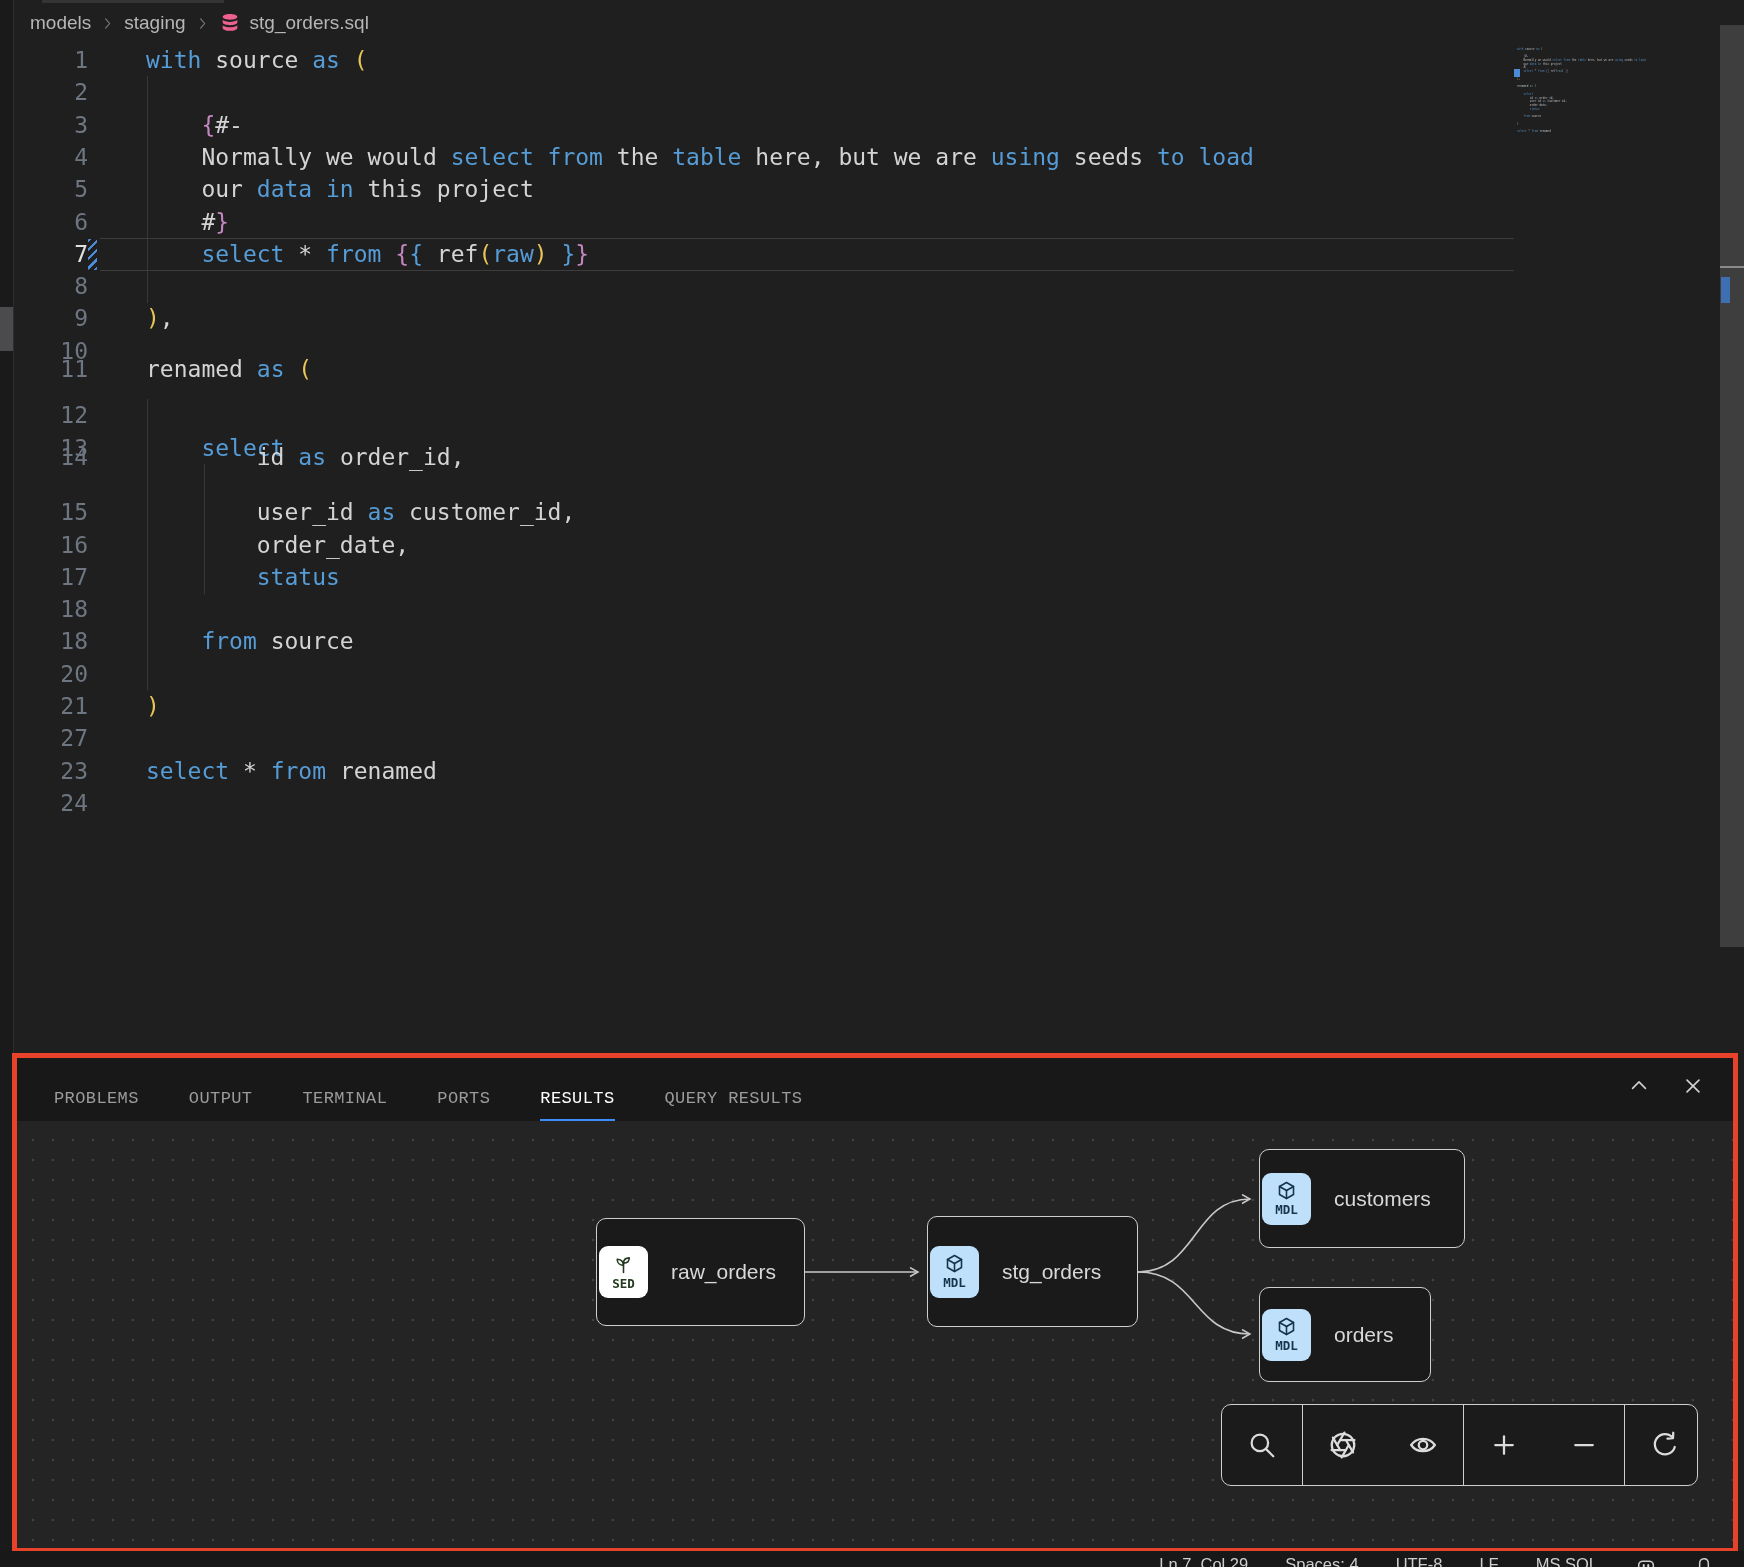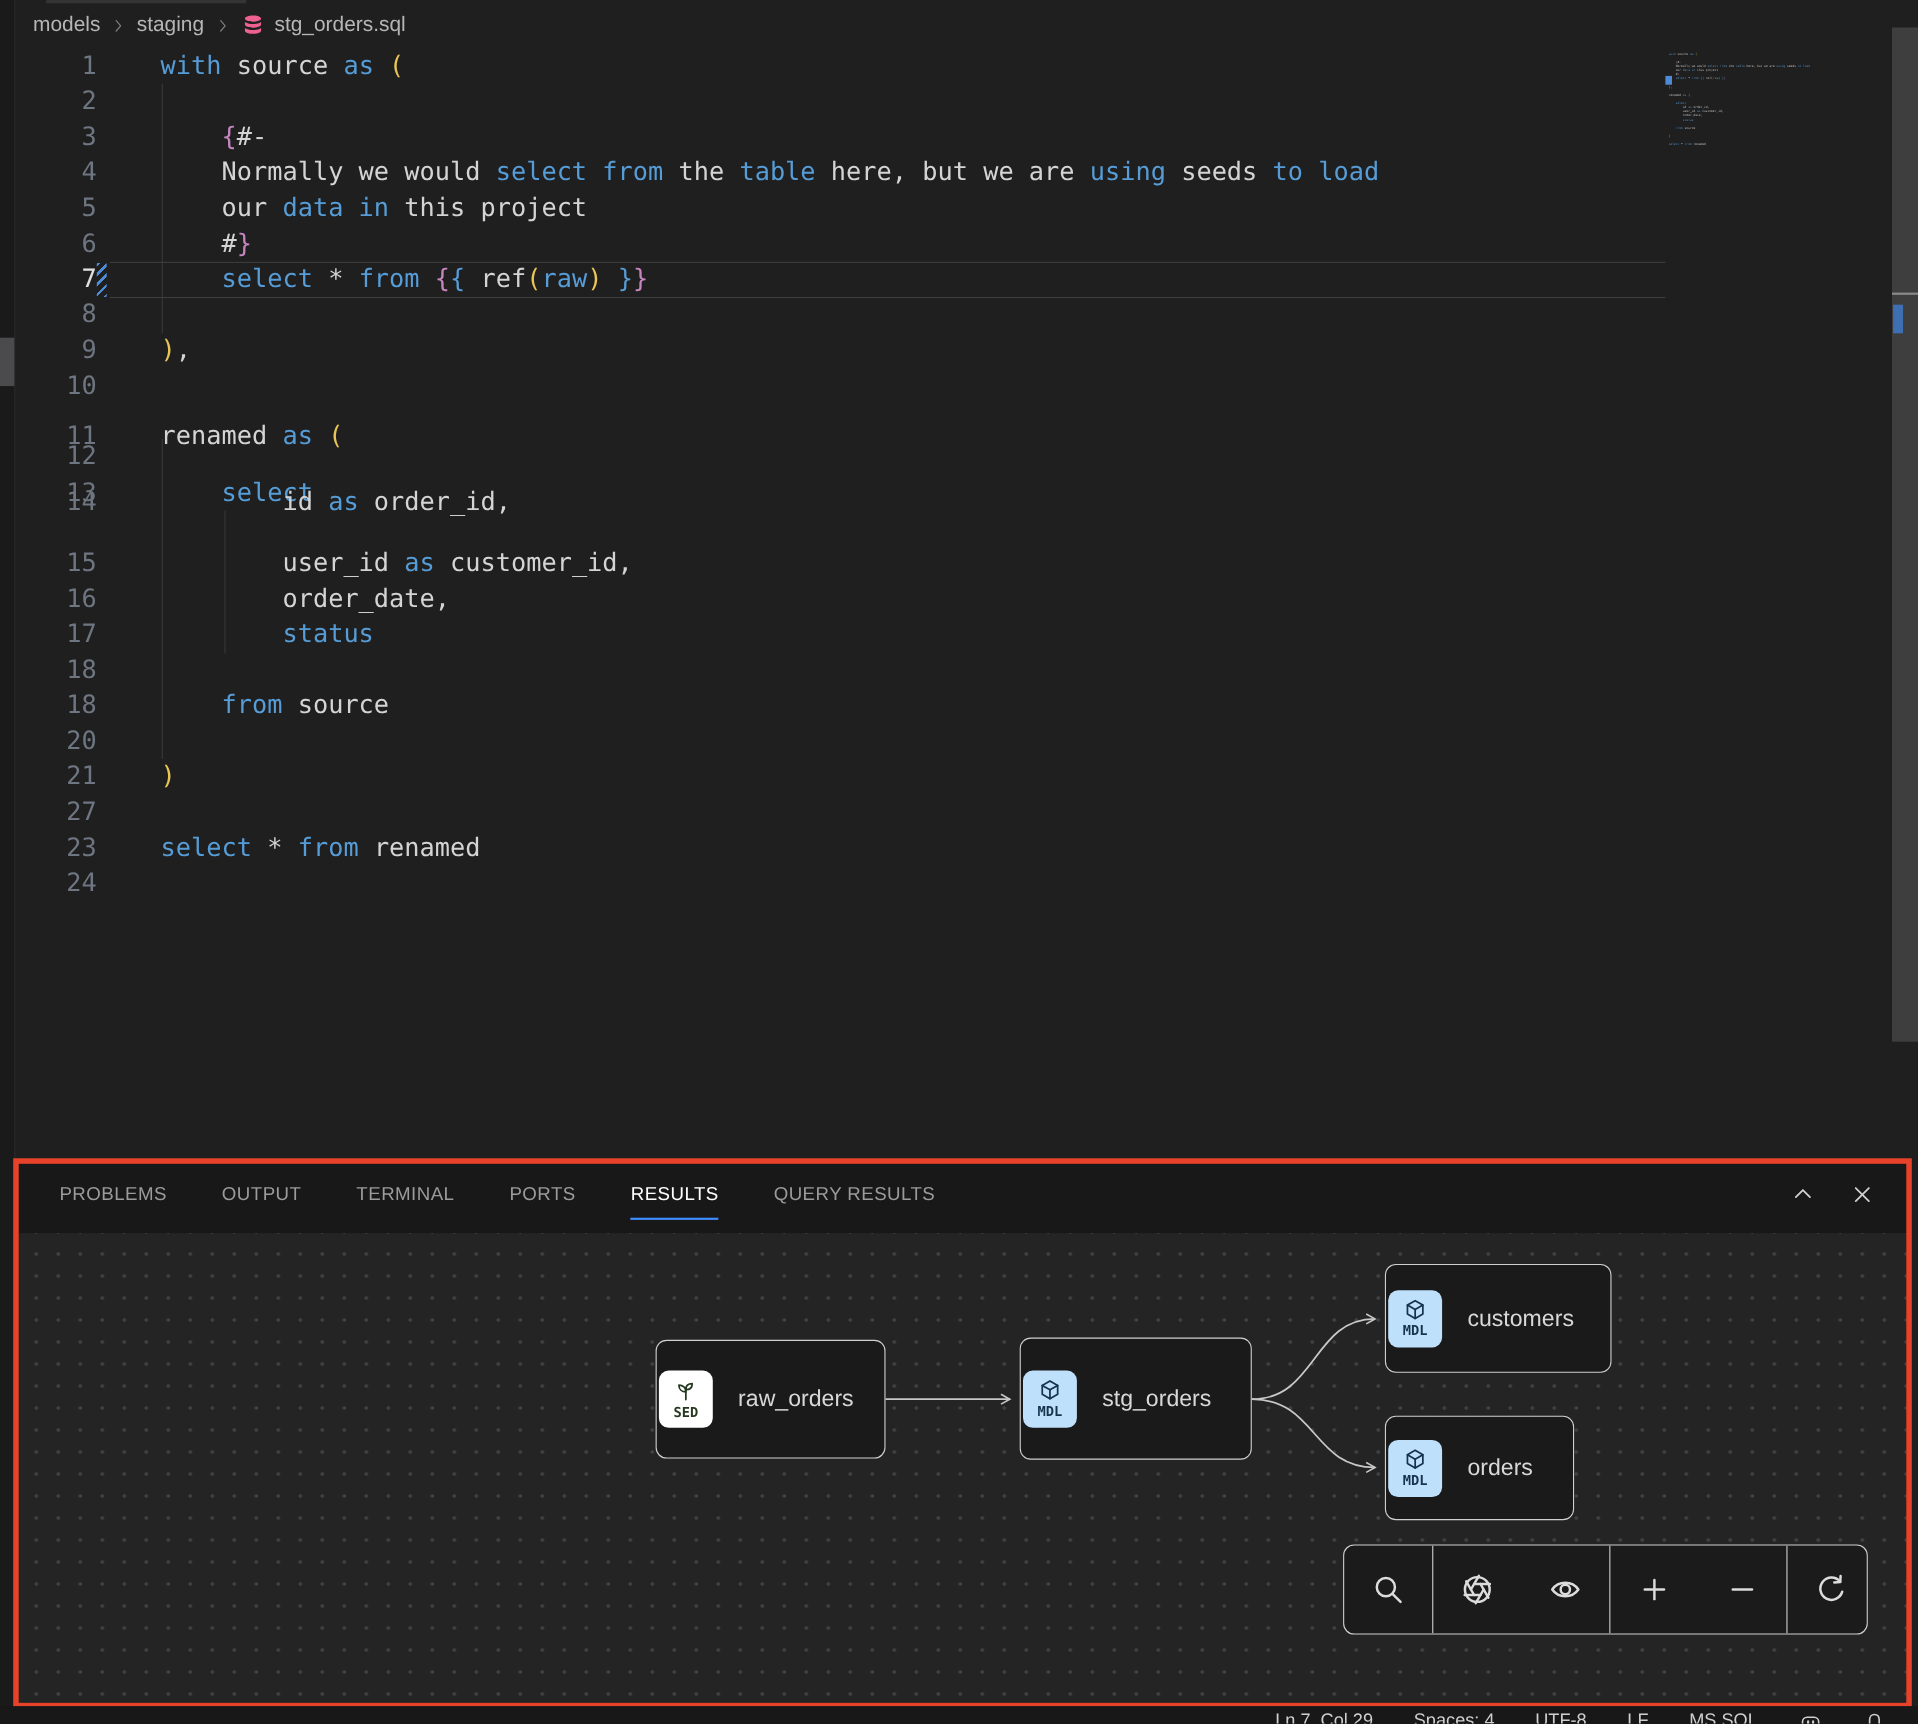--- a/index.html
+++ b/index.html
@@ -36,22 +36,22 @@
   .mm-line{white-space:pre;height:32.3px;font-family:"DejaVu Sans Mono",monospace;font-size:23px;line-height:32.3px;}
   .mm-mark{position:absolute;left:1514px;top:69px;width:6px;height:8px;background:#4d8bd6;}
   .scrollbar{position:absolute;left:1720px;top:25px;width:24px;height:922px;background:#3e3e3e;}
   .scroll-edge{position:absolute;left:1720px;top:266px;width:24px;height:2px;background:#8a8a8a;}
   .ruler-mod{position:absolute;left:1721px;top:277px;width:9px;height:26px;background:#3e6fb2;}
   
   .red-rect{position:absolute;left:12px;top:1053px;width:1726px;height:500px;border:5px solid #e8432a;
             box-sizing:border-box;pointer-events:none;z-index:40;}
   
   .panel{position:absolute;left:17px;top:1058px;width:1716px;height:490px;background:#181818;z-index:10;}
-  .tabbar{position:relative;height:63px;display:flex;align-items:flex-start;padding:18px 0 0 37px;
-          box-sizing:border-box;gap:50px;}
+  .tabbar{position:relative;height:63px;display:flex;align-items:flex-end;padding:18px 0 0 37px;
+          box-sizing:border-box;gap:50px;font-family:Liberation Mono, monospace;}
   .ptab{font-size:17px;letter-spacing:.4px;color:#9b9b9b;padding-bottom:11px;border-bottom:2.5px solid transparent;cursor:pointer;}
   .ptab.active{color:#fff;border-bottom-color:#3d8bfd;}
   .panel-actions{position:absolute;right:28px;top:16px;display:flex;gap:30px;color:#cfcfcf;}
   .panel-actions .pa{width:24px;height:24px;cursor:pointer;display:flex;align-items:center;justify-content:center;}
   .panel-actions svg{width:22px;height:22px;}
   
   .canvas{position:absolute;left:0;top:63px;width:1716px;height:427px;background:#242424;
           background-image:radial-gradient(#414141 1.4px,transparent 1.6px);background-size:20px 20px;background-position:6px 9px;}
   .edges{position:absolute;left:0;top:0;width:1716px;height:427px;}
   .node{position:absolute;background:#1a1a1a;border:1.6px solid #cfcfcf;border-radius:10px;
@@ -151,21 +151,21 @@
         <span class="lt"></span>
       </div>
       <div class="code-row" style="top: 302.4px;">
         <span class="ln">9</span>
         <span class="lt"><span class="c-y">)</span><span class="c-w">,</span></span>
       </div>
       <div class="code-row" style="top: 334.7px;">
         <span class="ln">10</span>
         <span class="lt"></span>
       </div>
-      <div class="code-row" style="top: 381px; text-decoration: underline;">
+      <div class="code-row" style="top: 353px; text-decoration: underline;">
         <span class="ln">11</span>
         <span class="lt"><span class="c-w">renamed </span><span class="c-b">as </span><span class="c-y">(</span></span>
       </div>
       <div class="code-row" style="top: 399.3px;">
         <span class="ln">12</span>
         <span class="lt"></span>
       </div>
       <div class="code-row" style="top: 431.6px;">
         <span class="ln">13</span>
         <span class="lt"><span class="c-b">    select</span></span>

